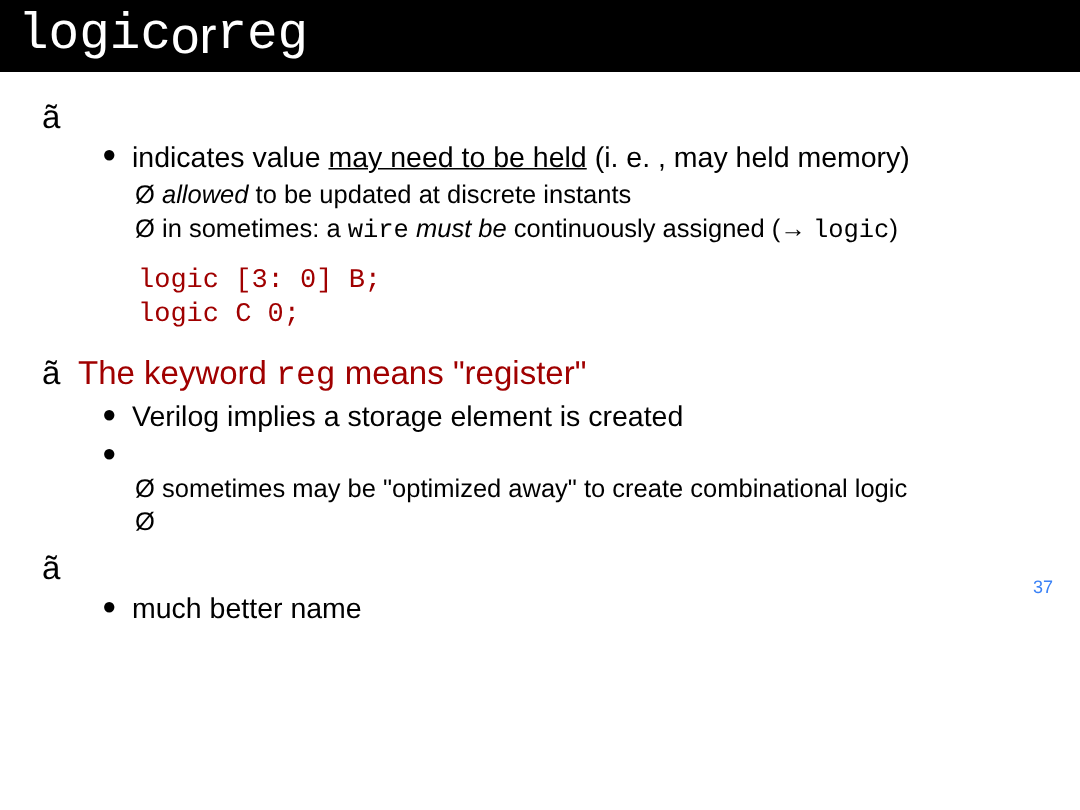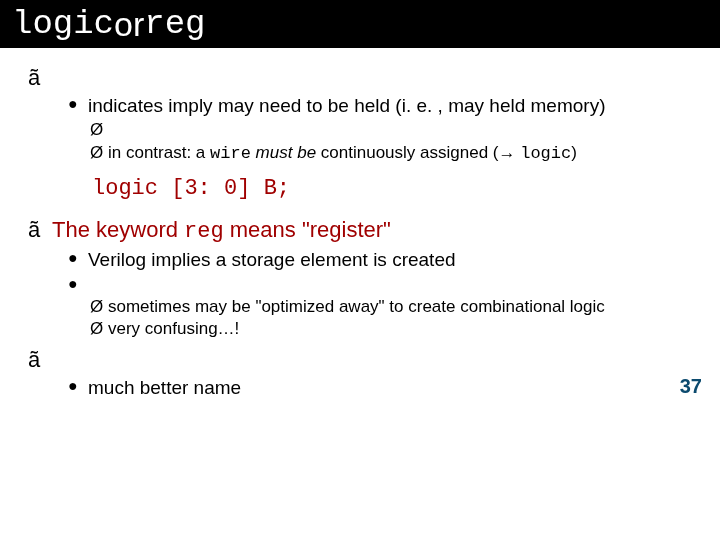--- a/index.html
+++ b/index.html
@@ -12,25 +12,25 @@
   .title-bar .mono { font-family: "Courier New", monospace; }
   .content { padding: 10px 18px 0 28px; font-size: 20px; line-height: 1.28; }
   .lvl1 { display: flex; align-items: flex-start; margin-top: 6px; color: #000; font-size: 22px; }
   .lvl1.red .txt, .lvl1.red .txt .plain { color: #a00000; }
   .lvl1 .bul { width: 24px; flex: none; color: #000; font-family: Arial; }
   .lvl1.red .bul { color: #000; }
   .lvl2 { display: flex; align-items: flex-start; margin-left: 40px; font-size: 19px; margin-top: 2px; }
   .lvl2 .bul { width: 20px; flex: none; font-size: 16px; color: #000; }
   .lvl3 { display: flex; align-items: flex-start; margin-left: 62px; font-size: 17px; margin-top: 1px; }
   .lvl3 .bul { width: 18px; flex: none; color: #000; }
-  .codeblk { margin-left: 64px; margin-top: 10px; margin-bottom: 12px; font-family: "Courier New", monospace; font-size: 22px; line-height: 1.3; color: #a00000; }
+  .codeblk { margin-left: 64px; margin-top: 10px; margin-bottom: 12px; font-family: "Courier New", monospace; font-size: 18px; line-height: 1.3; color: #a00000; }
   .mono { font-family: "Courier New", monospace; }
-  .under { }
+  .under { text-decoration: underline; }
   .ital { font-style: italic; }
-  .pagenum { position: absolute; right: 18px; bottom: 10px; font-size: 20px; color: #0c4a6e; font-weight: bold; }
+  .pagenum { position: absolute; right: 18px; bottom: 10px; font-size: 12px; color: #3b82f6; }
   .txt { display: inline; }
   .txt span { display: inline; }
   .red { color: #a00000; }
 </style>
 </head>
 <body>
 <div class="slide">
 
 <div class="title-bar">
   <span class="mono">logic</span>
@@ -40,37 +40,41 @@
 
 <div class="content">
 
   <div class="lvl1 red">
     <span class="bul">ã</span>
   </div>
 
   <div class="lvl2">
     <span class="bul">●</span>
     <span class="txt">
-      <span>indicates imply </span><span class="under">may need to be held</span><span> (i. e. , may held memory)</span>
+      <span>indicates value </span><span class="under">may need to be held</span><span> (i. e. , may held memory)</span>
     </span>
   </div>
 
   <div class="lvl3">
     <span class="bul">Ø</span>
+    <span class="txt">
+      <span class="ital">allowed</span><span> to be updated at discrete instants</span>
+    </span>
   </div>
 
   <div class="lvl3">
     <span class="bul">Ø</span>
     <span class="txt">
-      <span>in contrast: a </span><span class="mono">wire</span><span> </span><span class="ital">must be</span><span> continuously assigned (</span><span>→</span><span> </span><span class="mono">logic</span><span>)</span>
+      <span>in sometimes: a </span><span class="mono">wire</span><span> </span><span class="ital">must be</span><span> continuously assigned (</span><span>→</span><span> </span><span class="mono">logic</span><span>)</span>
     </span>
   </div>
 
   <div class="codeblk">
     <div>logic [3: 0] B;</div>
+    <div>logic C 0;</div>
   </div>
 
   <div class="lvl1 red">
     <span class="bul">ã</span>
     <span class="txt">
       <span class="red">The keyword </span><span class="mono red">reg</span><span class="red"> means "register"</span>
     </span>
   </div>
 
   <div class="lvl2">
@@ -82,21 +86,20 @@
     <span class="bul">●</span>
   </div>
 
   <div class="lvl3">
     <span class="bul">Ø</span>
     <span class="txt">sometimes may be "optimized away" to create combinational logic</span>
   </div>
 
   <div class="lvl3">
     <span class="bul">Ø</span>
-    <span class="txt">very confusing…!</span>
   </div>
 
   <div class="lvl1 red">
     <span class="bul">ã</span>
   </div>
 
   <div class="lvl2">
     <span class="bul">●</span>
     <span class="txt">much better name</span>
   </div>

